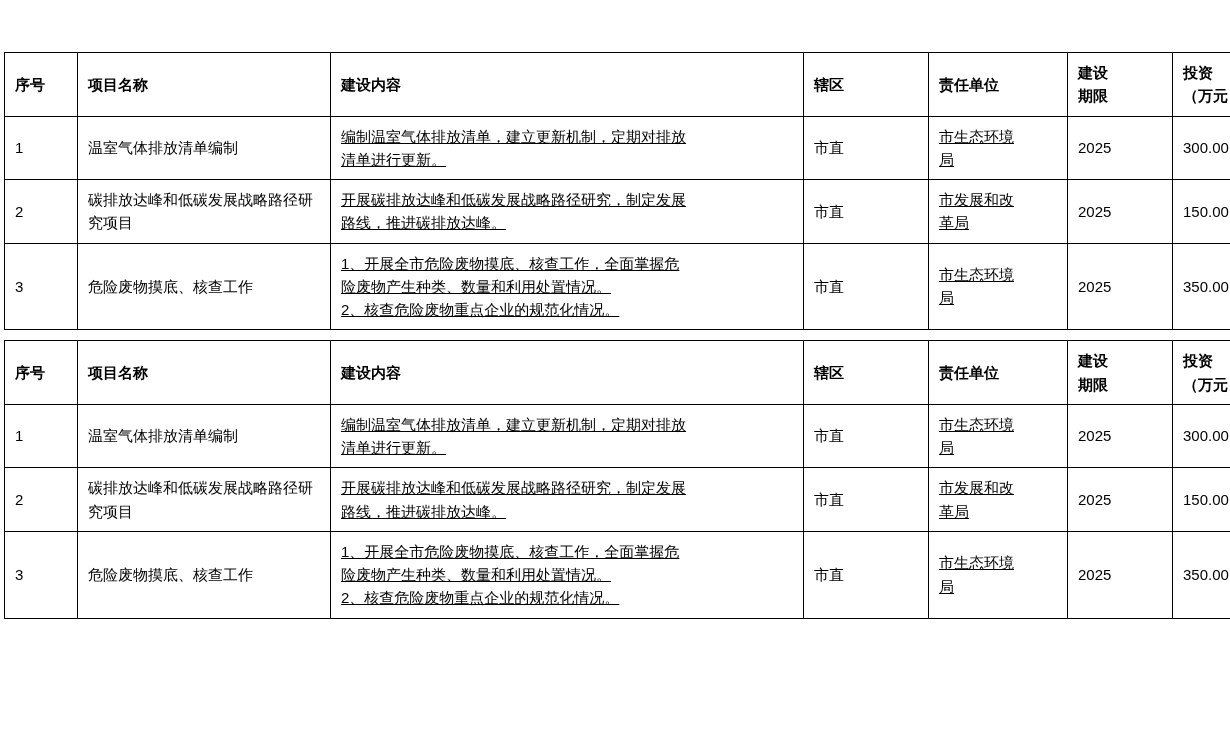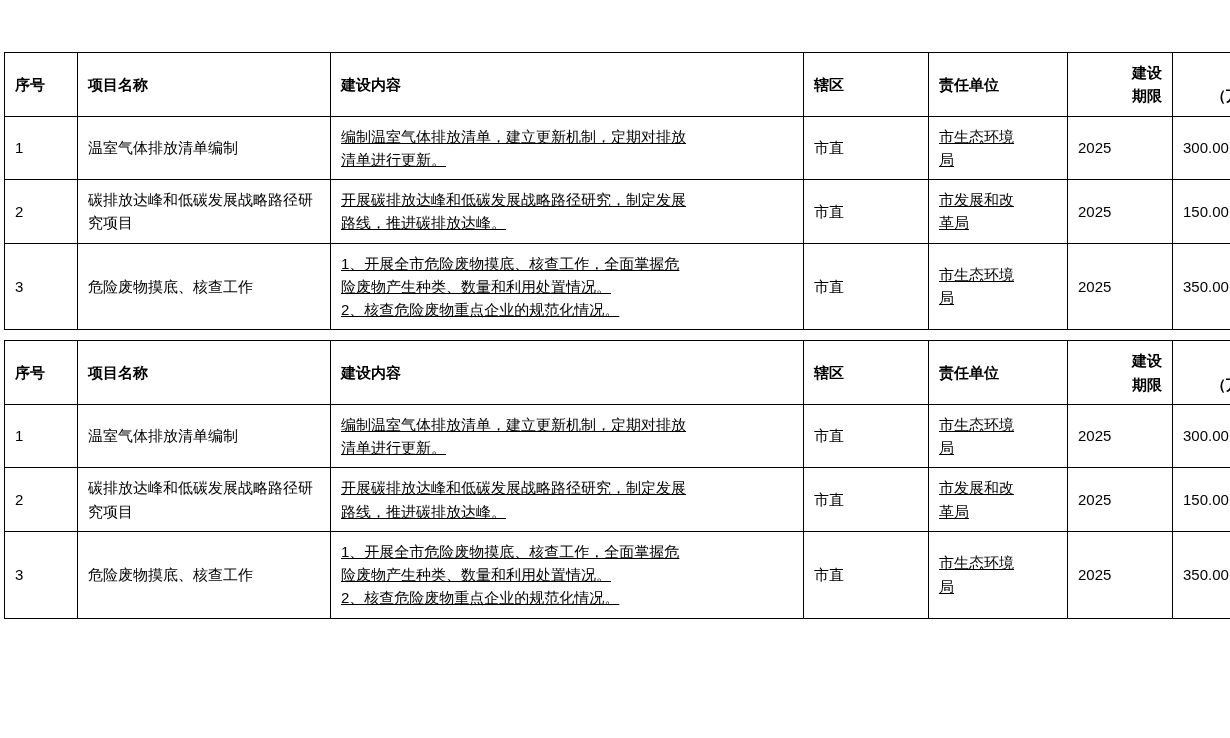--- a/index.html
+++ b/index.html
@@ -45,21 +45,21 @@
   .c-content{ width: 452px; }
   .c-area   { width: 104px; text-align: center; }
   .c-unit   { width: 118px; }
   .c-period { width: 84px;  text-align: center; }
   .c-invest { width: 88px;  text-align: center; }
 
   .hdr-two-line {
     text-align: center;
     line-height: 1.6;
   }
-  .hdr-two-line span { display: block; text-align: right; }
+  .hdr-two-line span { display: block; }
   .hdr-center { text-align: center; }
   .cell-line { display: block; text-decoration: underline; }
 </style>
 </head>
 <body>
 
 <div class="page">
 
   <table class="doc-table">
     <tbody>

